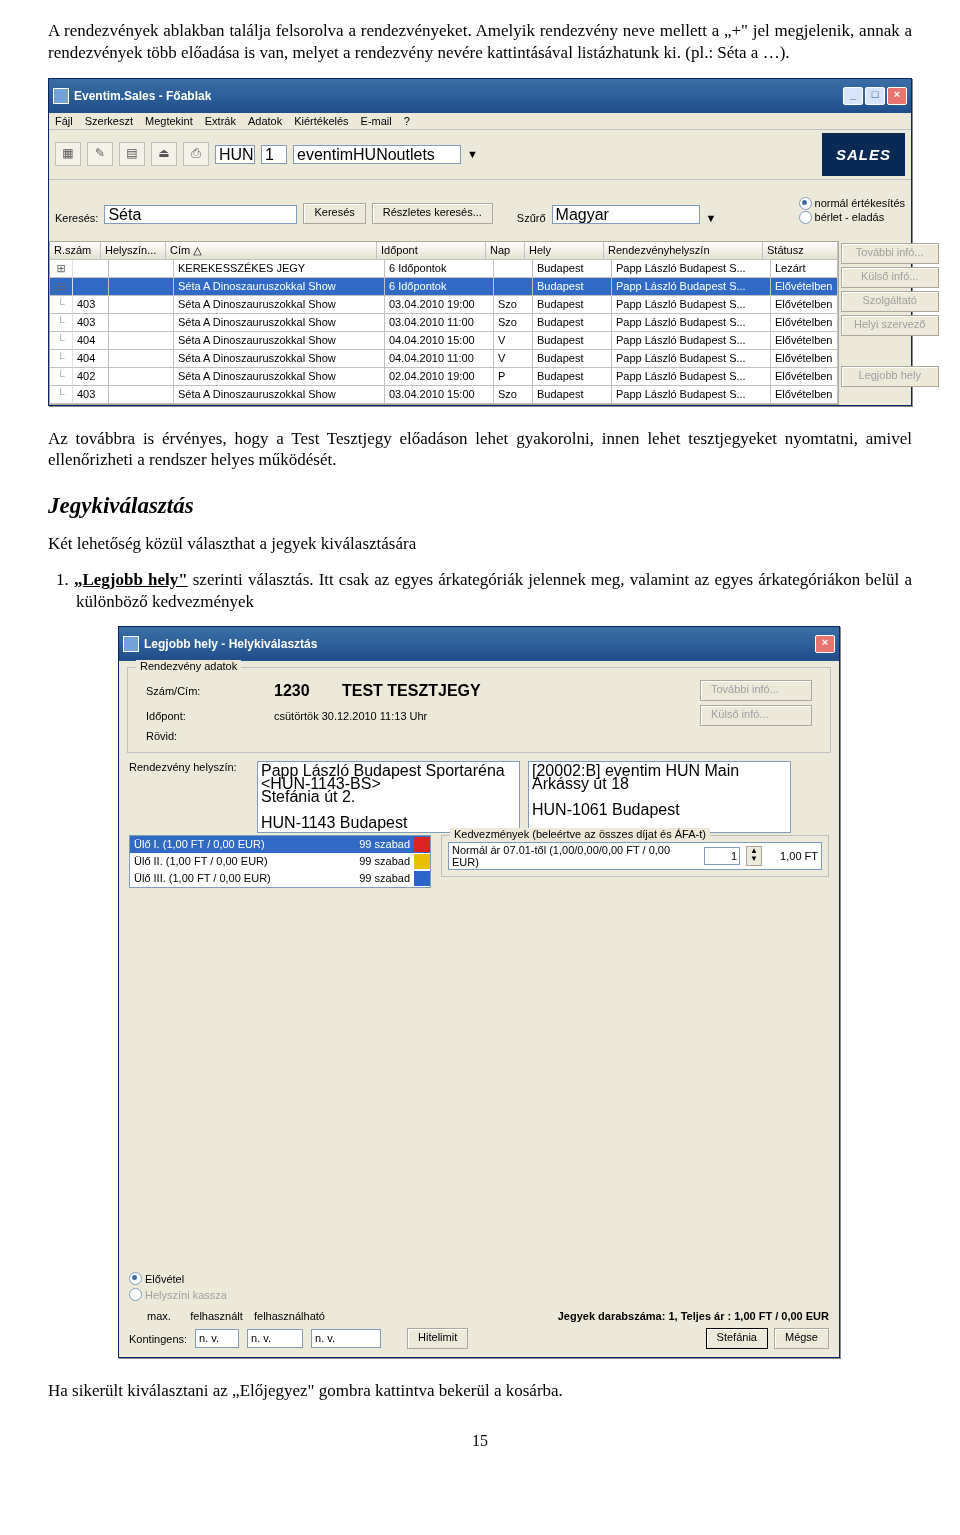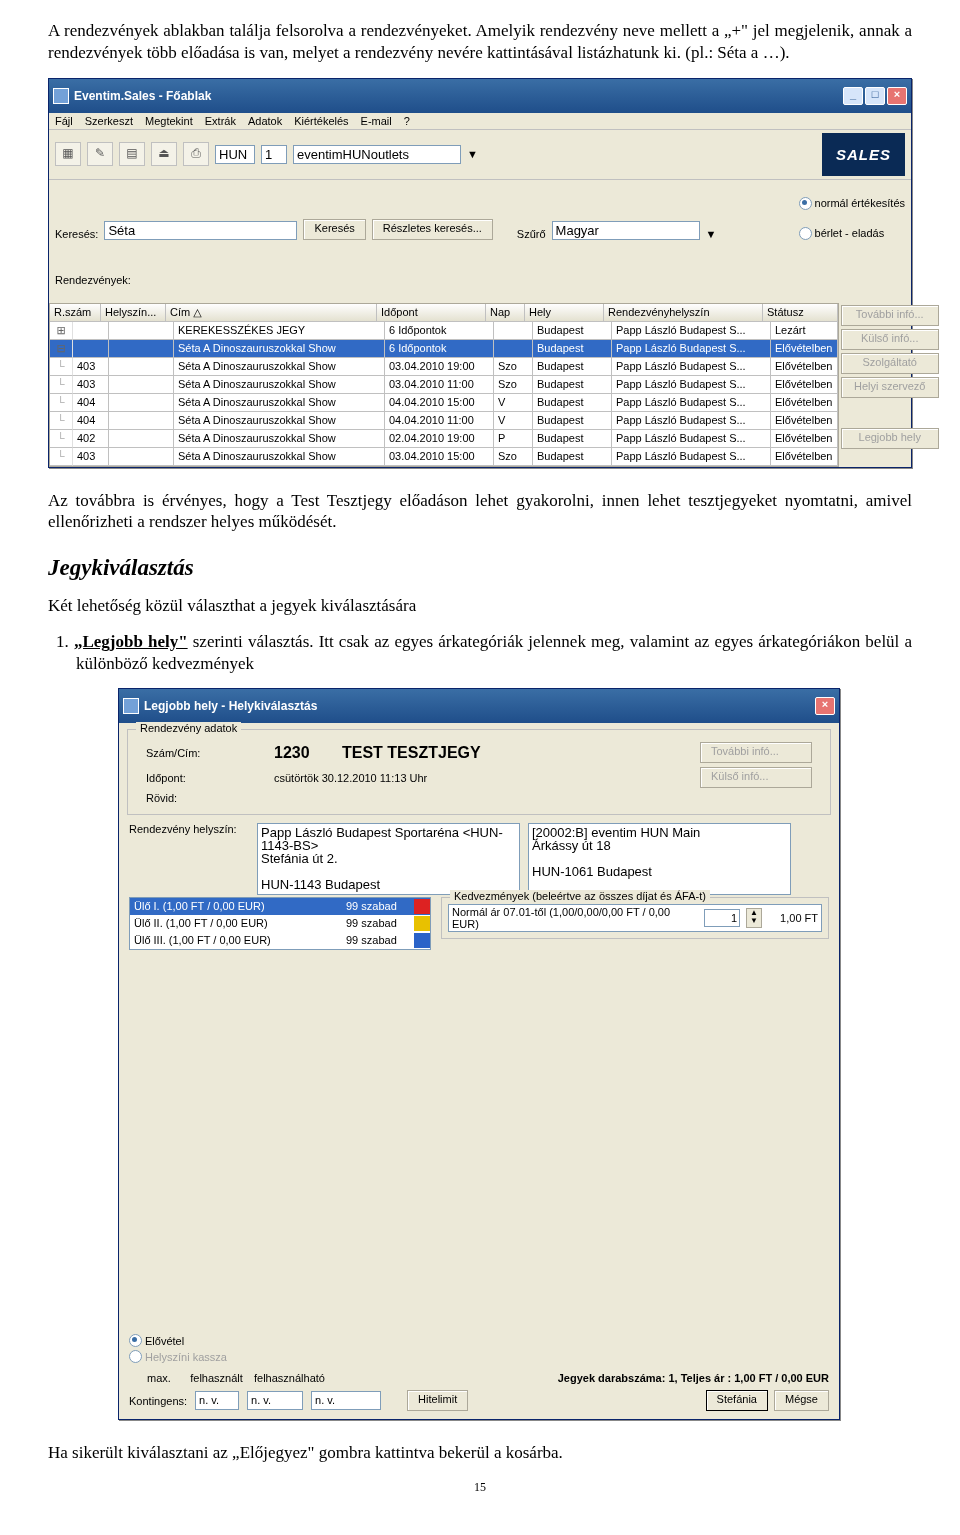--- a/index.html
+++ b/index.html
@@ -1,31 +1,31 @@
 <!DOCTYPE html>
 <html><head>
 <meta charset="utf-8">
 <style>
   body{margin:0;background:#fff;font-family:"Times New Roman",serif;font-size:17px;color:#000;width:960px}
   .page{padding:20px 48px 30px 48px}
   p{margin:0 0 14px 0;line-height:1.28;text-align:justify}
   .section-h{font-style:italic;font-weight:bold;font-size:23px;margin:22px 0 14px 0}
-  .pgnum{text-align:center;font-size:12px;margin-top:16px}
+  .pgnum{text-align:center;font-size:16px;margin-top:30px}
   u{text-decoration:underline}
   
   .win{font-family:Tahoma,Arial,sans-serif;font-size:11px;color:#000;background:#ece9d8;border:1px solid #0a246a;margin:14px 0 22px 0;box-shadow:1px 1px 0 #888}
   .titlebar{background:linear-gradient(#3a6ea5,#1f4e8a);color:#fff;display:flex;align-items:center;padding:8px 4px;font-weight:bold;font-size:12px}
   .titlebar .tb-icon{width:14px;height:14px;background:#73a1d8;margin-right:5px;border:1px solid #fff}
   .titlebar .spacer{flex:1}
   .winbtn{width:18px;height:16px;background:#d6e5fa;border:1px solid #fff;margin-left:2px;color:#1f4e8a;text-align:center;line-height:13px;font-size:11px;font-weight:bold;border-radius:2px}
   .winbtn.close{background:#e77471;color:#fff}
   .menubar{background:#ece9d8;padding:2px 6px;display:flex;gap:12px;border-bottom:1px solid #c0c0c0}
   .toolbar{background:#ece9d8;padding:3px 6px;display:flex;align-items:center;gap:6px;border-bottom:1px solid #c0c0c0}
   .tbtn{width:24px;height:22px;border:1px solid #c0c0c0;background:#f4f2e8;text-align:center;line-height:20px;font-size:12px;color:#555}
-  .field{background:#fff;border:1px solid #7f9db9;height:17px;padding:0 3px;line-height:17px;font-size:13px;display:inline-block;overflow:hidden}
+  .field{background:#fff;border:1px solid #7f9db9;height:17px;padding:0 3px;line-height:17px;font-size:16px;display:inline-block;overflow:hidden}
   .btn{background:#ece9d8;border:1px solid #aca899;height:19px;padding:0 10px;font-size:11px;line-height:17px;display:inline-block;box-shadow:inset 1px 1px 0 #fff}
   .btn.disabled{color:#a0a0a0}
   .radio{display:inline-flex;align-items:center;gap:3px;font-size:11px}
   .radio .dot{width:11px;height:11px;border:1px solid #7f9db9;border-radius:50%;background:#fff;display:inline-block;position:relative}
   .radio.on .dot::after{content:"";position:absolute;left:2px;top:2px;width:5px;height:5px;background:#3a6ea5;border-radius:50%}
   .lbl{font-size:11px}
   .saleslogo{background:#0a2a55;color:#fff;font-weight:bold;font-family:Arial,sans-serif;font-style:italic;padding:13px 14px;font-size:15px;letter-spacing:1px}
   .row{display:flex;align-items:flex-end;gap:6px;padding:17px 6px}
   .gridwrap{display:flex}
   .grid{flex:1;background:#fff;border:1px solid #aca899;font-size:11px}
@@ -42,21 +42,21 @@
   .form-row{display:flex;align-items:center;gap:8px;padding:2px 10px;font-size:11px}
   .flabel{width:120px}
   .bigtxt{font-size:16px;font-weight:bold;font-family:Arial}
   .group{border:1px solid #c0c0c0;margin:6px 8px;position:relative;padding:10px 8px 8px 8px}
   .group>.gtitle{position:absolute;top:-8px;left:8px;background:#ece9d8;padding:0 4px;font-size:11px}
   .pricecat{display:flex;gap:0}
   .pricecat .left{width:300px;border:1px solid #7f9db9;background:#fff;font-size:11px}
   .pricecat .left .prow{display:flex;align-items:center}
   .pricecat .left .prow.sel{background:#316ac5;color:#fff}
   .pricecat .left .c1{flex:1;padding:1px 4px;height:15px;line-height:15px}
-  .pricecat .left .c2{width:64px;padding:1px 4px;height:15px;line-height:15px}
+  .pricecat .left .c2{width:64px;padding:1px 4px;text-align:right;height:15px;line-height:15px}
   .pricecat .left .sw{width:16px;height:15px}
   .pricecat .right{flex:1;margin-left:10px}
   .kedvbox{border:1px solid #c0c0c0;padding:6px 6px 6px 6px;position:relative}
   .kedvbox .kt{position:absolute;top:-8px;left:8px;background:#ece9d8;padding:0 4px;font-size:11px}
   .kedvrow{display:flex;align-items:center;gap:6px;background:#fff;border:1px solid #7f9db9;padding:1px 3px;font-size:11px}
   .qtybox{width:30px;height:16px;border:1px solid #7f9db9;background:#fff;text-align:right;padding:0 2px;line-height:16px;font-size:11px}
   .spin{width:14px;height:18px;border:1px solid #aca899;background:#ece9d8;font-size:8px;line-height:8px;text-align:center}
   .footer{display:flex;align-items:flex-end;justify-content:space-between;padding:4px 10px 8px 10px;gap:12px}
   .footer .leftf{display:flex;flex-direction:column;gap:3px;font-size:11px}
   .footer .sumline{font-weight:bold;font-size:11px}
@@ -105,34 +105,31 @@
   <div class="row">
     <span class="lbl">Keresés:</span>
     <span class="field" style="width:185px">Séta</span>
     <span class="btn">Keresés</span>
     <span class="btn">Részletes keresés...</span>
     <span style="width:12px"></span>
     <span class="lbl">Szűrő</span>
     <span class="field" style="width:140px">Magyar</span>
     <span style="width:10px">▼</span>
     <span style="flex:1"></span>
-    <span style="display:flex;flex-direction:column;gap:17px">
+    <span style="display:flex;flex-direction:column;gap:1px">
       <span class="radio on">
             <span class="dot"></span>
             <span>normál értékesítés</span>
           </span>
       <span class="radio">
             <span class="dot"></span>
             <span>bérlet - eladás</span>
           </span>
     </span>
   </div>
-  <div class="row">
-        <span class="lbl">Rendezvények:</span>
-      </div>
   <div class="gridwrap">
     <div class="grid">
       <div class="ghead">
         <div class="gcell" style="width:42px">R.szám</div>
         <div class="gcell" style="width:56px">Helyszín...</div>
         <div class="gcell" style="width:202px">Cím  △</div>
         <div class="gcell" style="width:100px">Időpont</div>
         <div class="gcell" style="width:30px">Nap</div>
         <div class="gcell" style="width:70px">Hely</div>
         <div class="gcell" style="width:150px">Rendezvényhelyszín</div>

